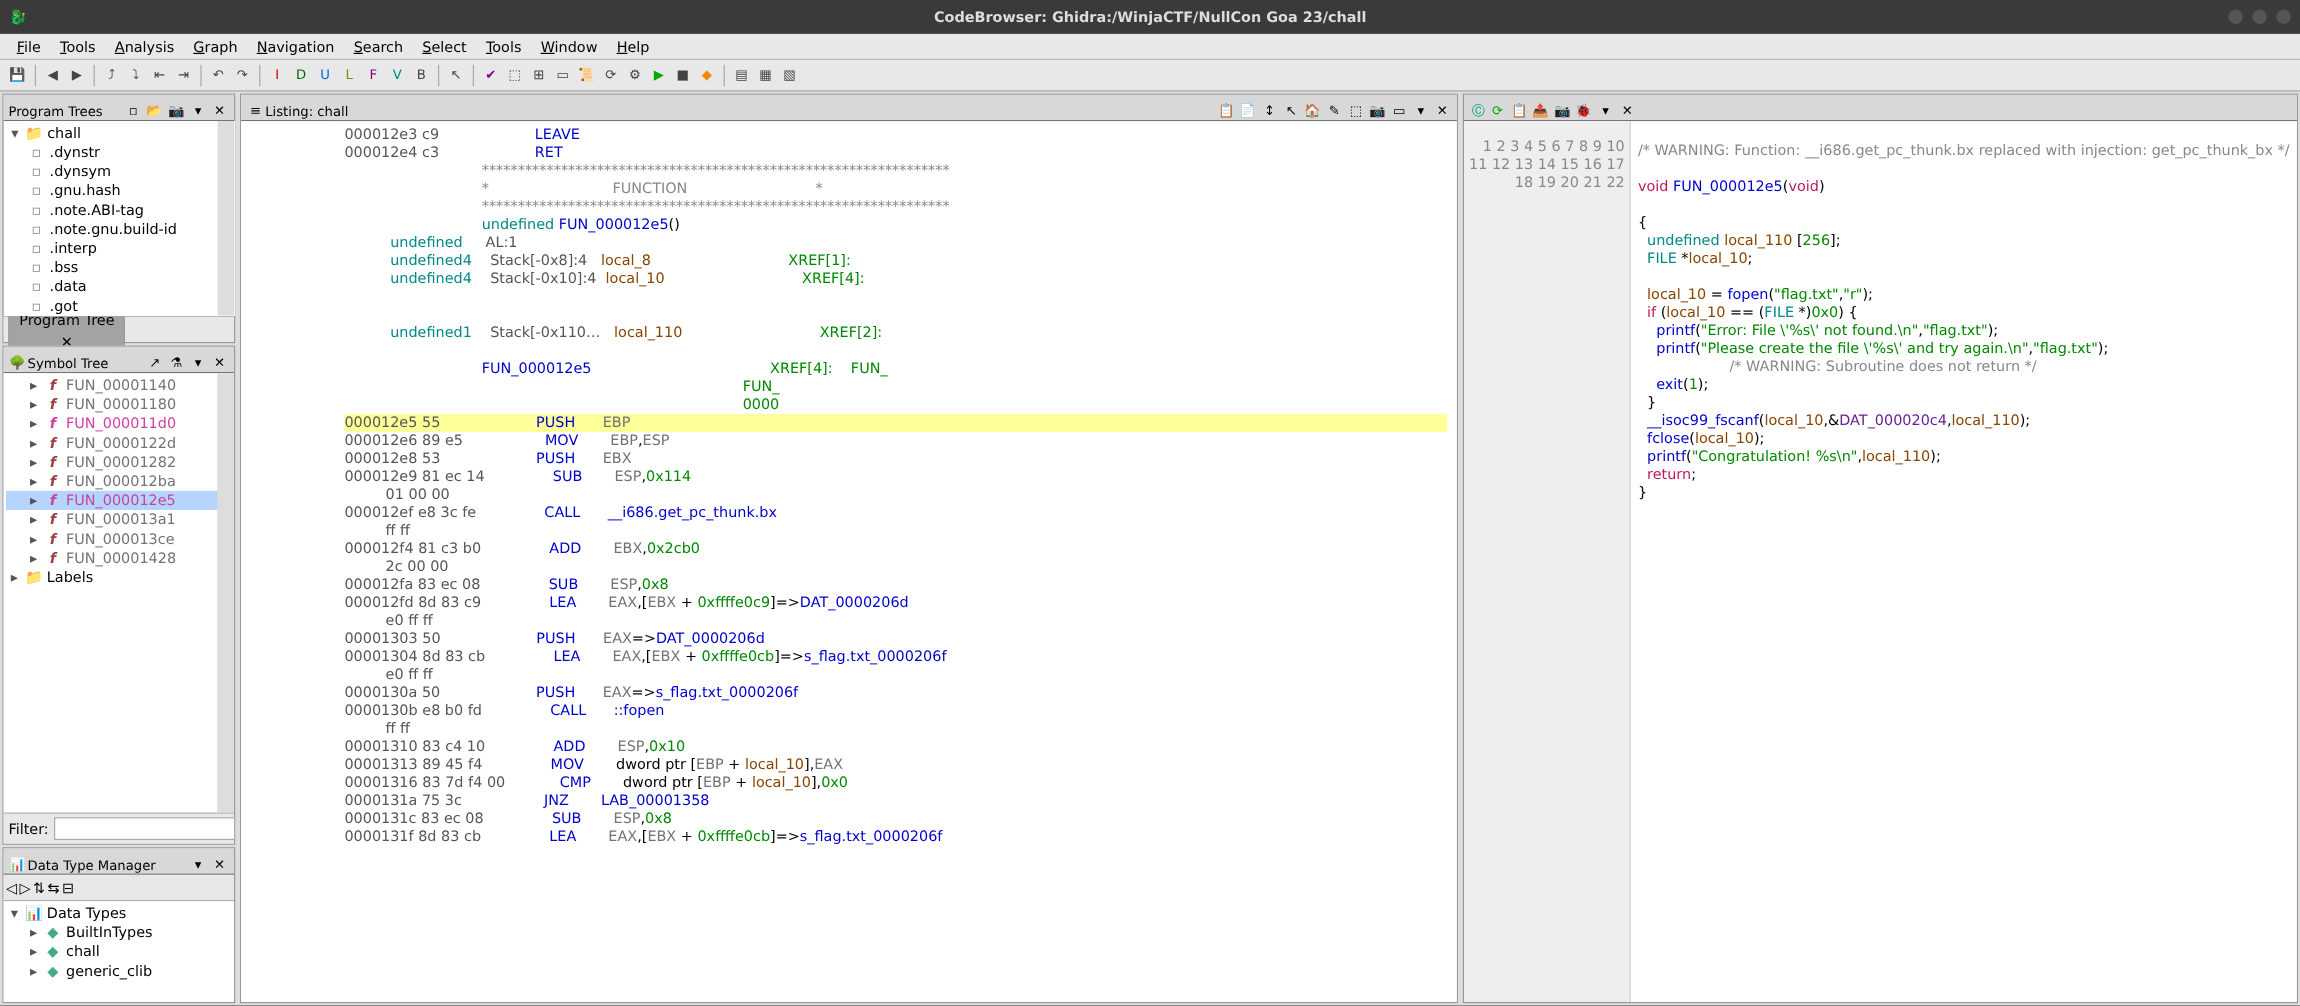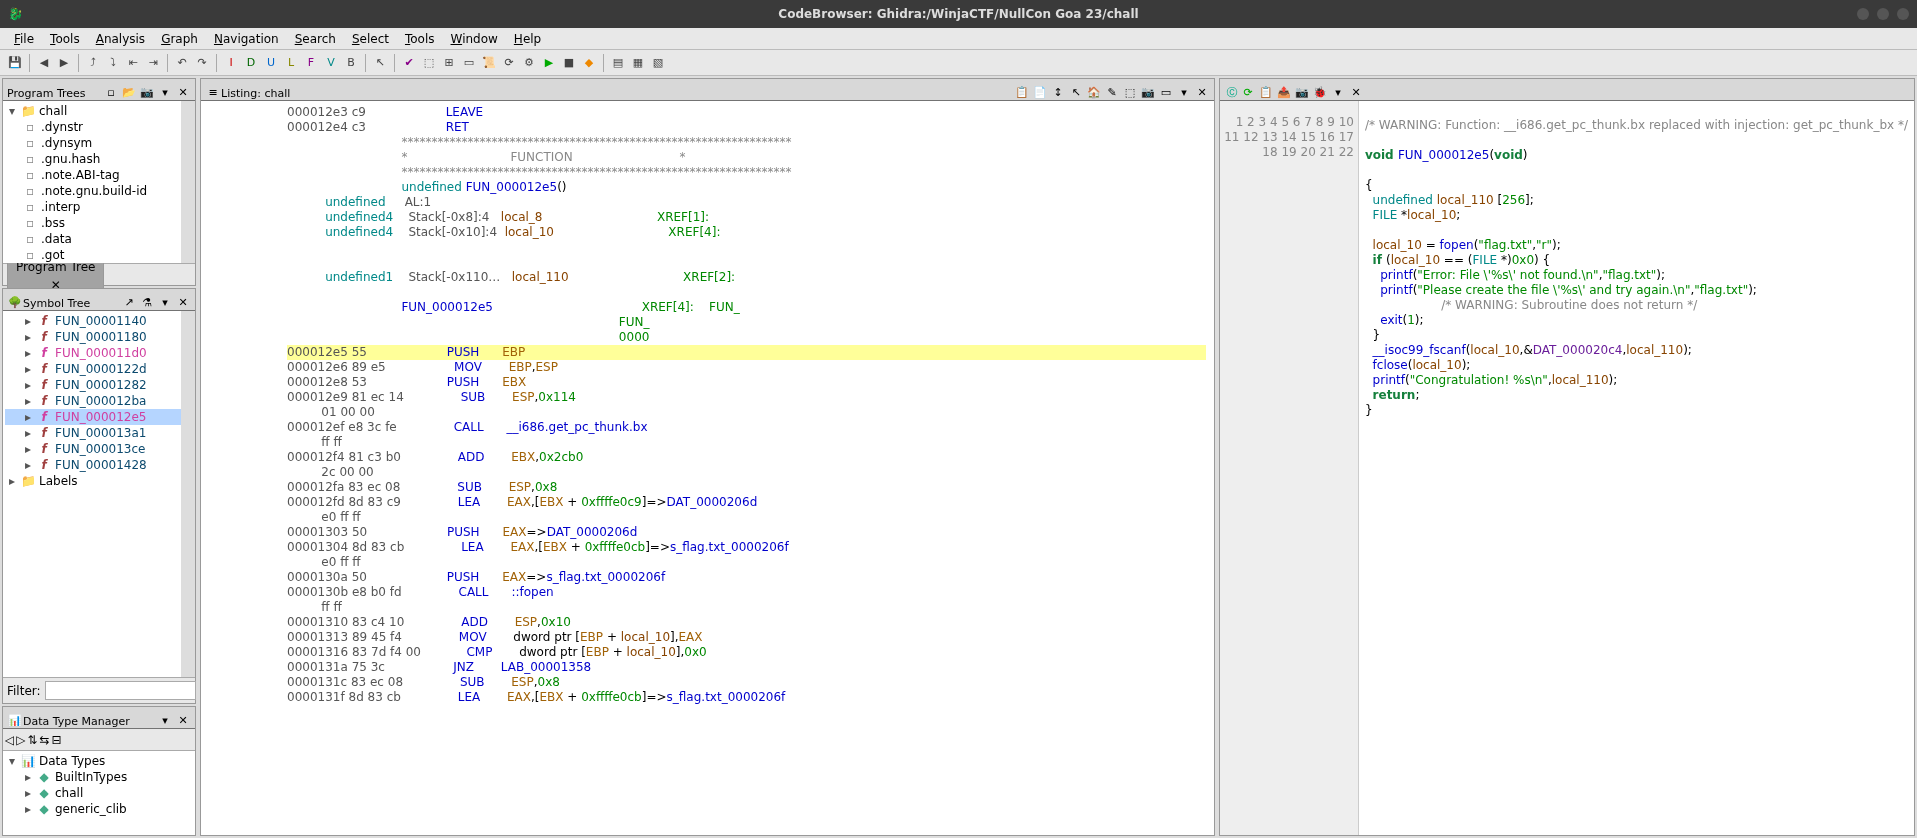--- a/index.html
+++ b/index.html
@@ -36,50 +36,50 @@
 .filter-row { display: flex; align-items: center; padding: 3px 4px; gap: 4px; background: #e8e8e8; border-top: 1px solid #aaa; }
 .filter-row input { flex: 1; border: 1px solid #aaa; padding: 2px; font-size: 11px; }
 .mid-col { flex: 1; display: flex; flex-direction: column; padding: 2px; gap: 2px; min-width: 0; }
 .listing-panel { flex: 1; display: flex; flex-direction: column; }
 .listing-body { flex: 1; display: flex; background: #fff; overflow: hidden; font-family: "DejaVu Sans Mono", monospace; font-size: 12px; }
 .listing-gutter { width: 78px; background: #fff; }
 .listing-content { flex: 1; overflow: auto; padding: 4px 8px; white-space: pre; line-height: 15px; position: relative; }
 .addr { color: #555; }
 .bytes { color: #555; }
 .mnem { color: #0000cc; margin-left: 34px; }
-.reg { color: #a16207; }
+.reg { color: #737373; }
 .imm { color: #008800; }
 .lbl { color: #0000cc; }
 .type { color: #008888; }
 .var { color: #884400; }
 .xref { color: #008800; }
 .comment { color: #888; }
 .funcname { color: #0000cc; }
 .extref { color: #0000cc; }
 .selrow { background: #ffff99; }
 .right-col { width: 700px; display: flex; flex-direction: column; padding: 2px; }
 .decompile-body { flex: 1; background: #fff; overflow: auto; display: flex; font-family: "DejaVu Sans Mono", monospace; font-size: 12px; line-height: 15px; }
 .line-nums { background: #eee; color: #888; padding: 14px 4px; text-align: right; border-right: 1px solid #ccc; user-select: none; }
 .code-area { flex: 1; padding: 2px 6px; white-space: pre; }
-.c-kw { color: #15803d; font-weight: bold; }
+.c-kw { color: #be185d; }
 .c-type { color: #008888; }
 .c-func { color: #0000cc; }
 .c-var { color: #884400; }
 .c-str { color: #008800; }
 .c-num { color: #008800; }
 .c-comment { color: #888; }
 .c-glob { color: #6a1e9a; }
 .scrollbar-v { position: absolute; right: 0; top: 0; bottom: 0; width: 14px; background: #ddd; }
 .dtm-toolbar { background: #e8e8e8; height: 22px; display: flex; align-items: center; gap: 2px; padding: 2px; border-bottom: 1px solid #aaa; }
 .ptree { height: 208px; }
 .symtree { flex: 1; }
 .dtman { height: 130px; }
 .hdr-icons { display: flex; gap: 2px; }
 .listing-hdr-right { display: flex; gap: 2px; align-items: center; }
-.func-text { color: #0c4a6e; }
+.func-text { color: #737373; }
 .func-text.pink { color: #d040a0; }
 </style>
 </head>
 <body>
 
 <div class="titlebar">
   <span class="icon-left">🐉</span>
   <span>CodeBrowser: Ghidra:/WinjaCTF/NullCon Goa 23/chall</span>
   <div class="wincontrols">
     <span></span>

